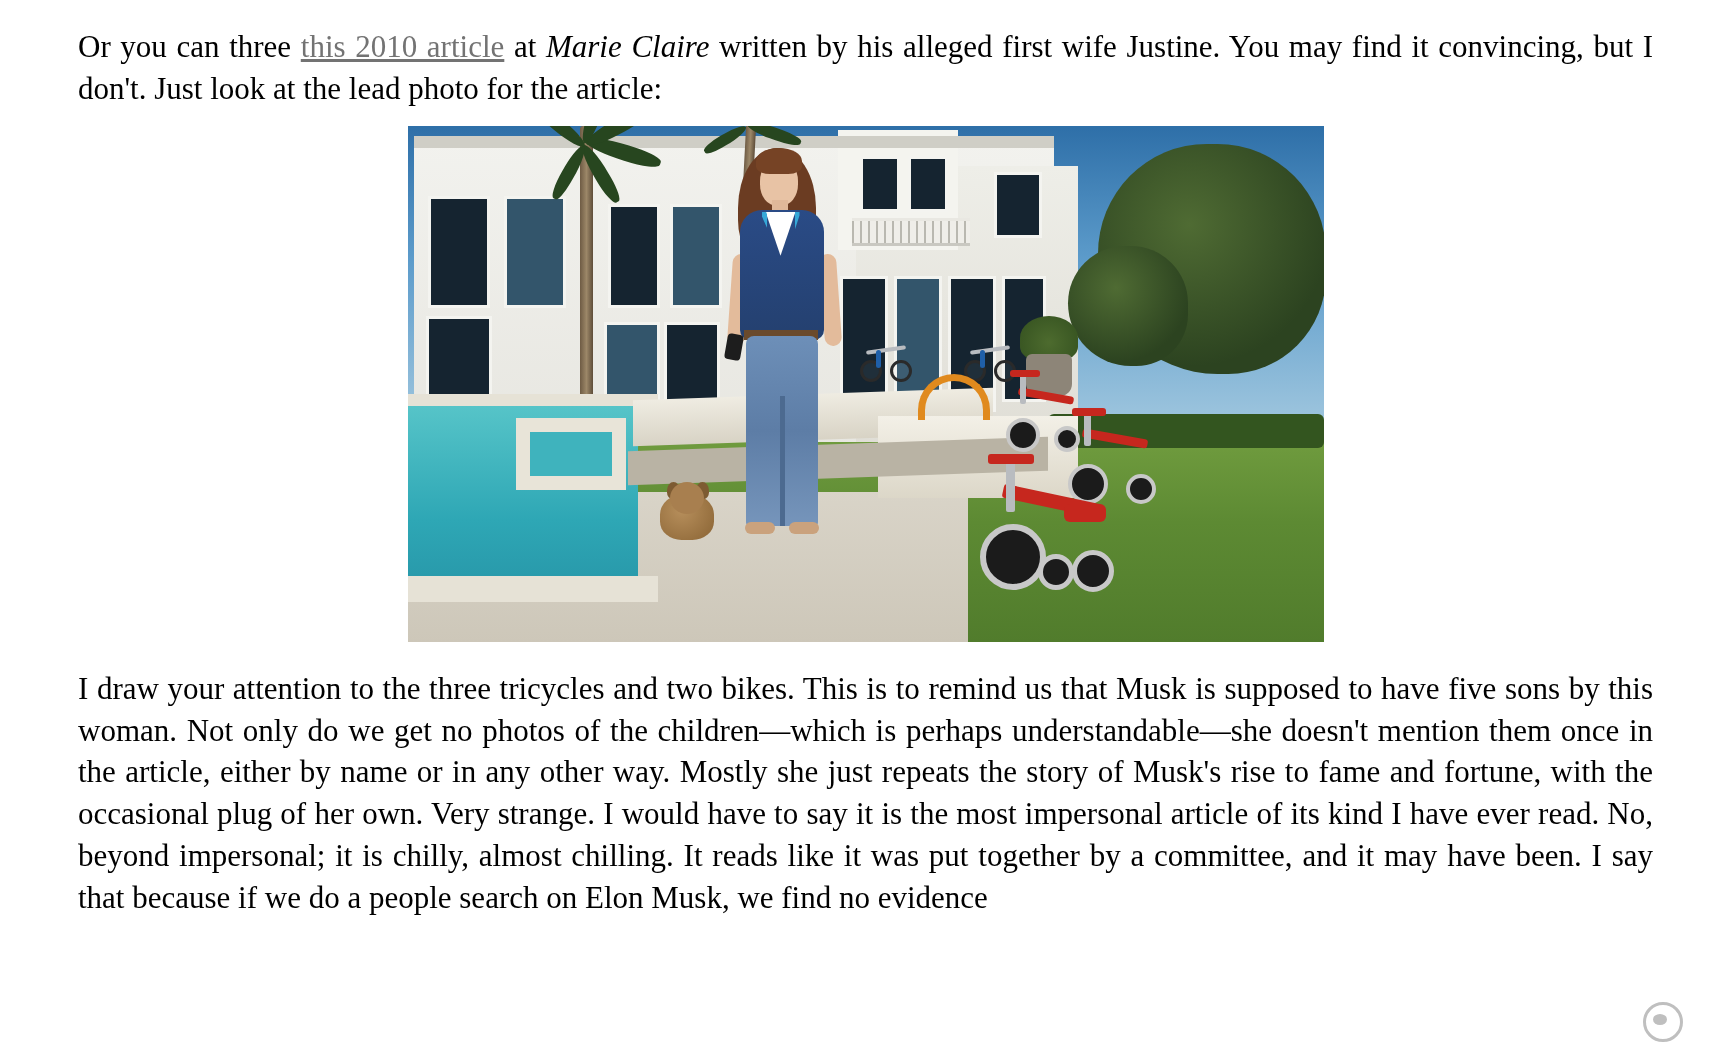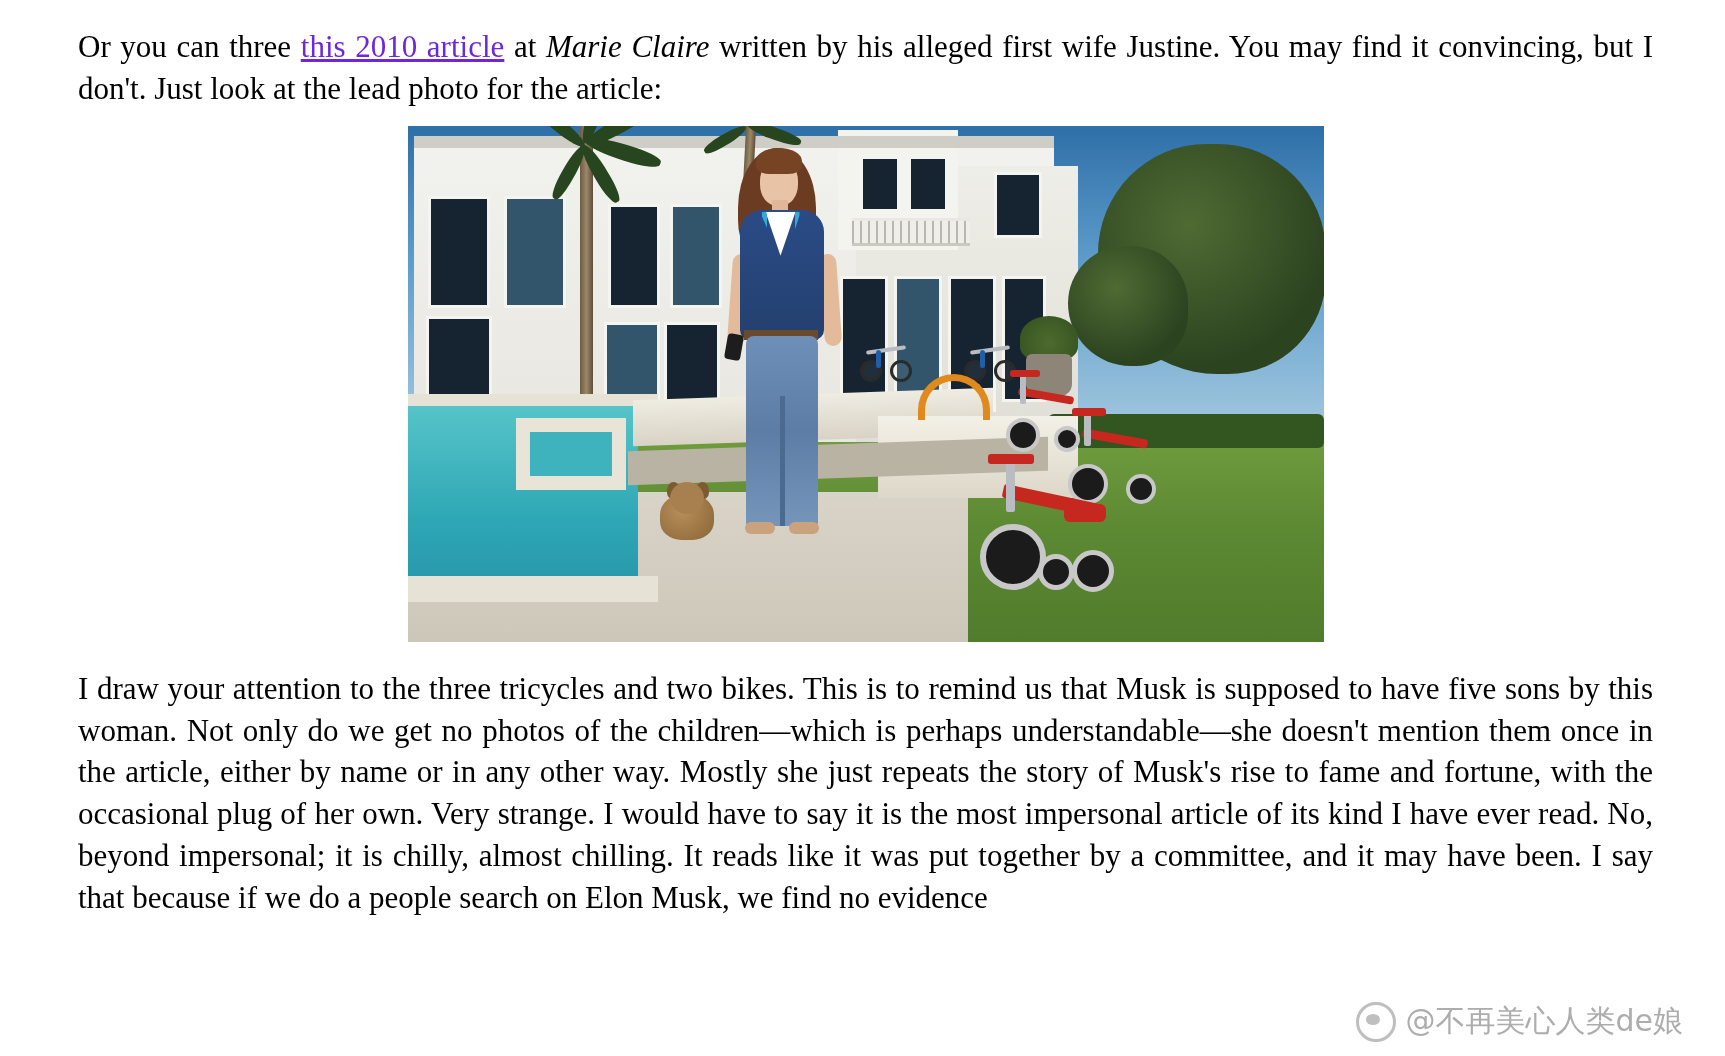--- a/index.html
+++ b/index.html
@@ -26,21 +26,21 @@
     font-size: 31px;
     line-height: 1.35;
     text-align: justify;
     text-justify: inter-word;
     margin: 0;
   }
   .para-top {
     margin-bottom: 16px;
   }
   .link {
-    color: #6d28d9;
+    color: #737373;
     cursor: pointer;
   }
   .ital {
     font-style: italic;
   }
   .figure-wrap {
     display: flex;
     justify-content: center;
     margin: 14px 0 26px 0;
   }
@@ -527,14 +527,13 @@
 
     </div>
   </div>
 
   <p class="para">I draw your attention to the three tricycles and two bikes.  This is to remind us that Musk is supposed to have five sons by this woman.  Not only do we get no photos of the children—which is perhaps understandable—she doesn't mention them once in the article, either by name or in any other way.  Mostly she just repeats the story of Musk's rise to fame and fortune, with the occasional plug of her own.  Very strange.  I would have to say it is the most impersonal article of its kind I have ever read.  No, beyond impersonal; it is chilly, almost chilling.  It reads like it was put together by a committee, and it may have been.   I say that because if we do a people search on Elon Musk, we find no evidence</p>
 
 </div>
 
 <div class="watermark">
   <span class="wb-logo"></span>
-  <span>@不再美心人类de娘</span>
 </div>
 
 </body></html>

